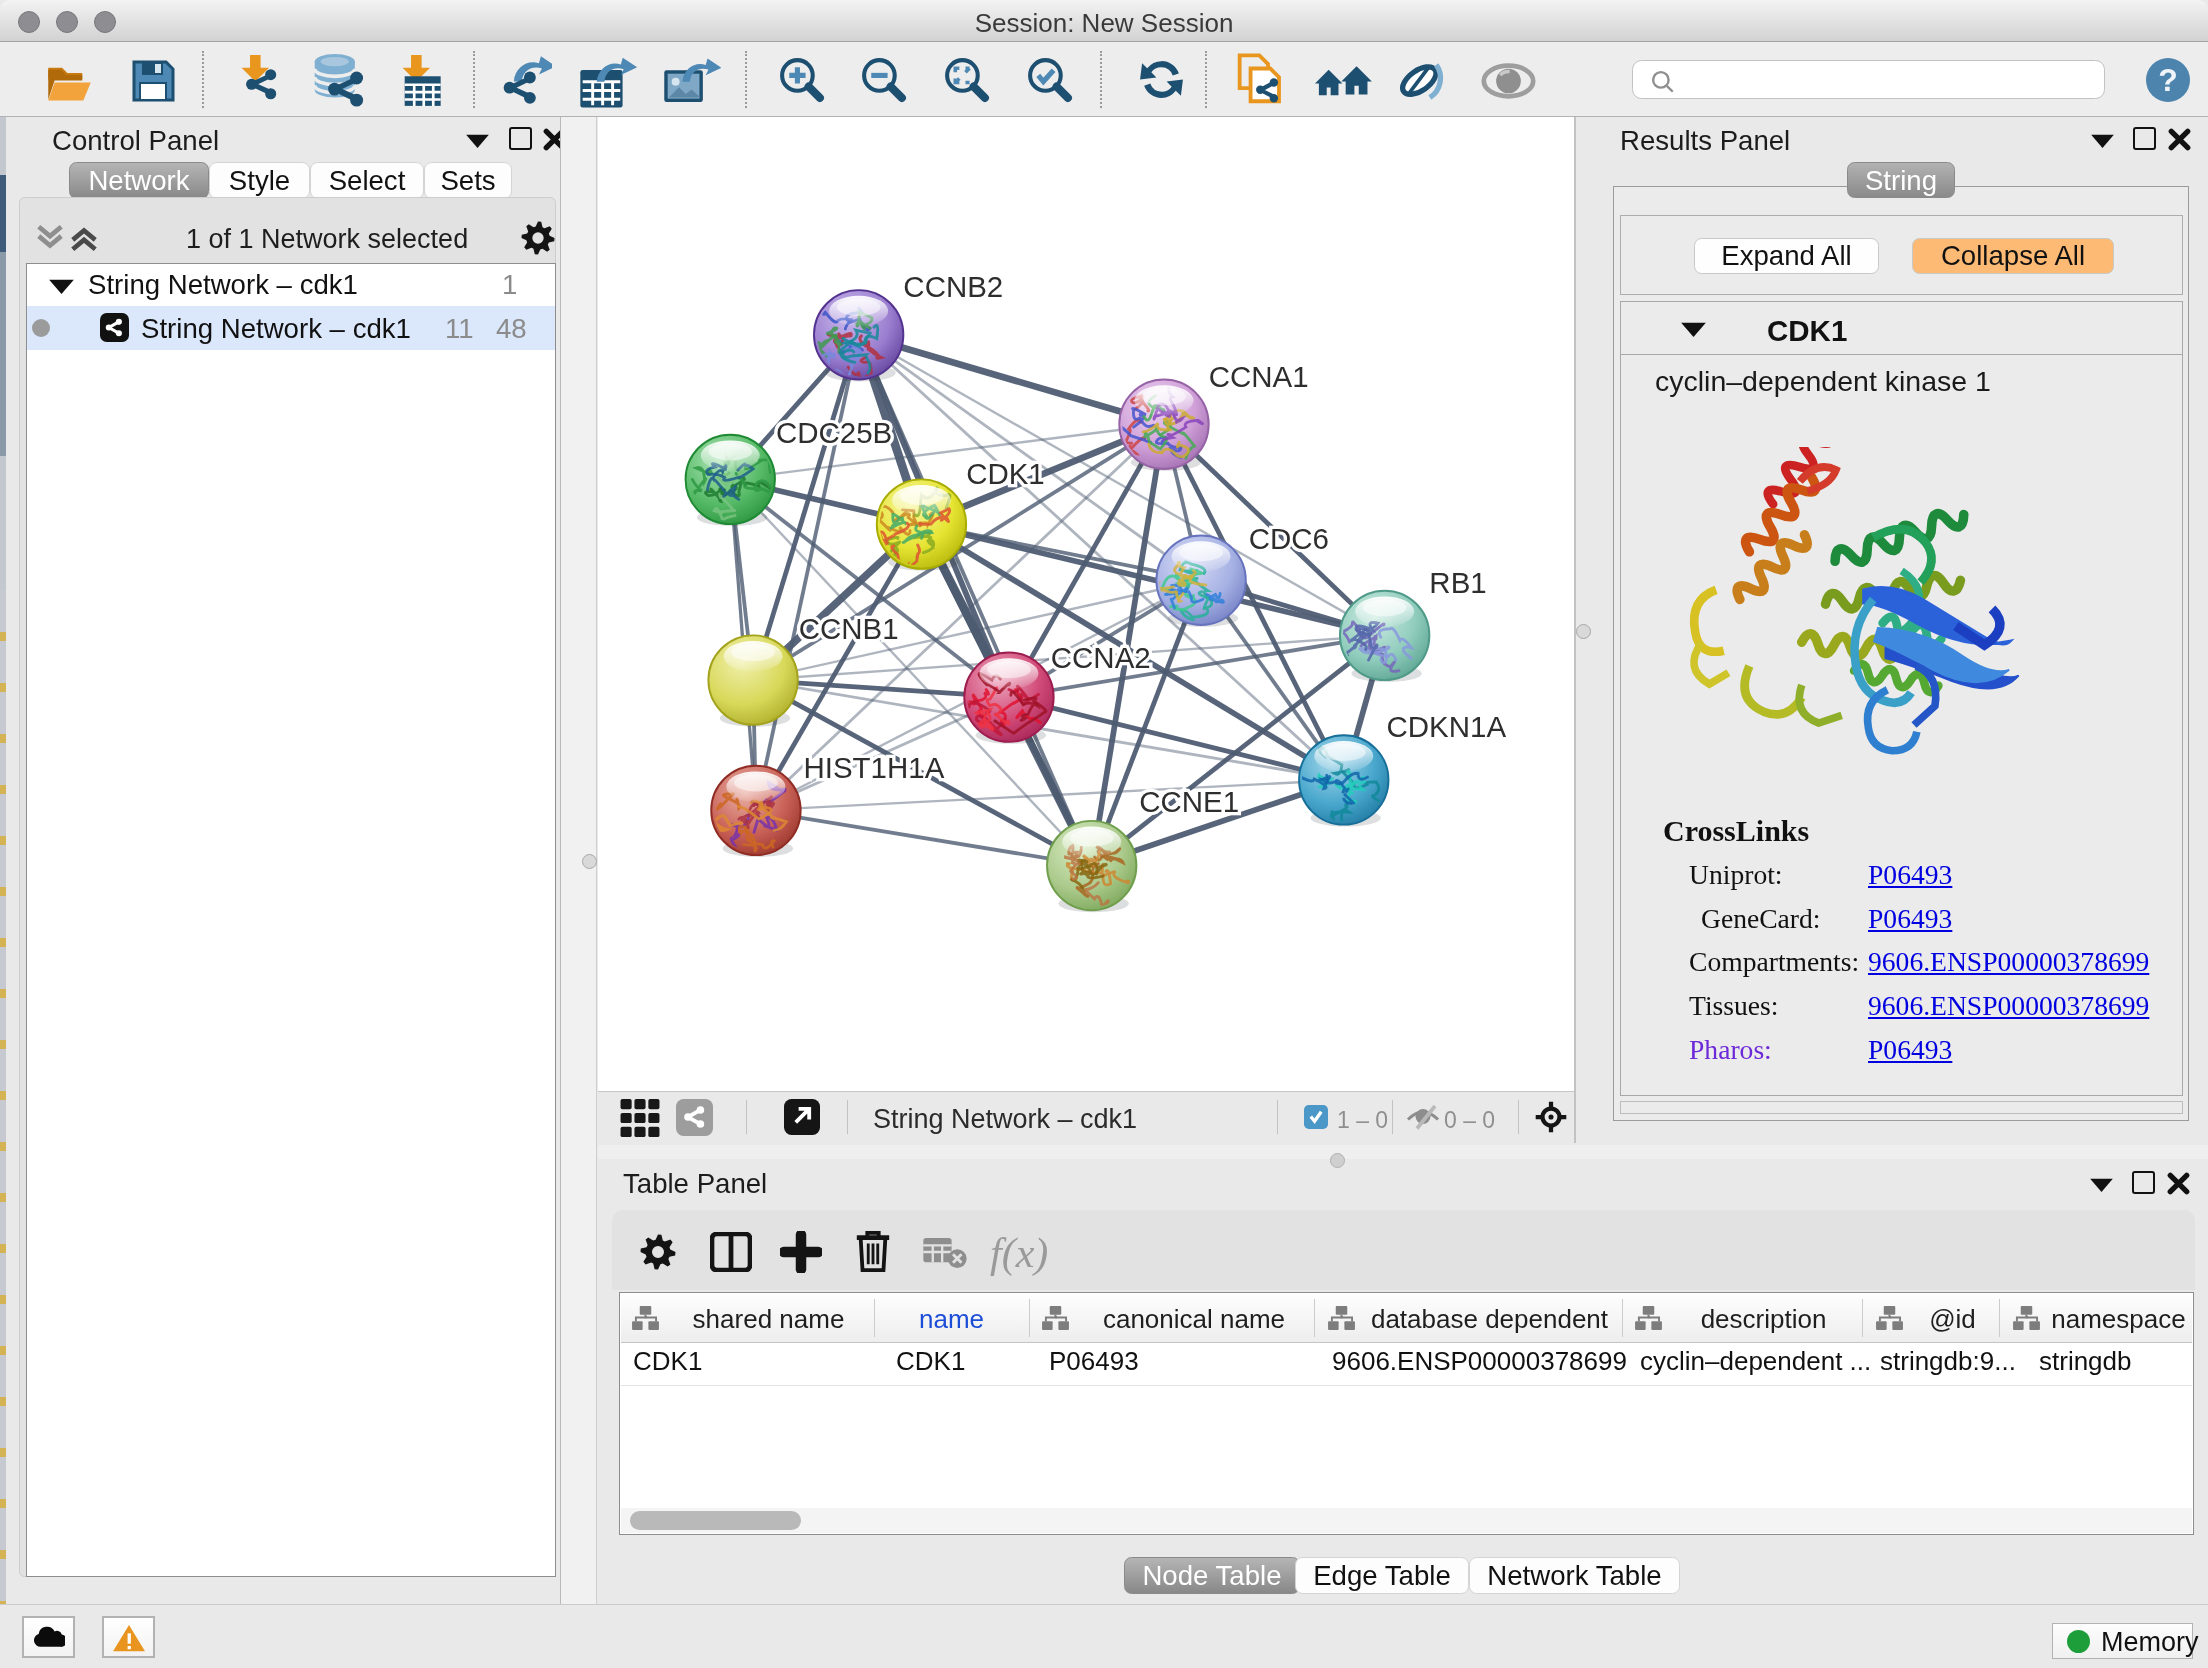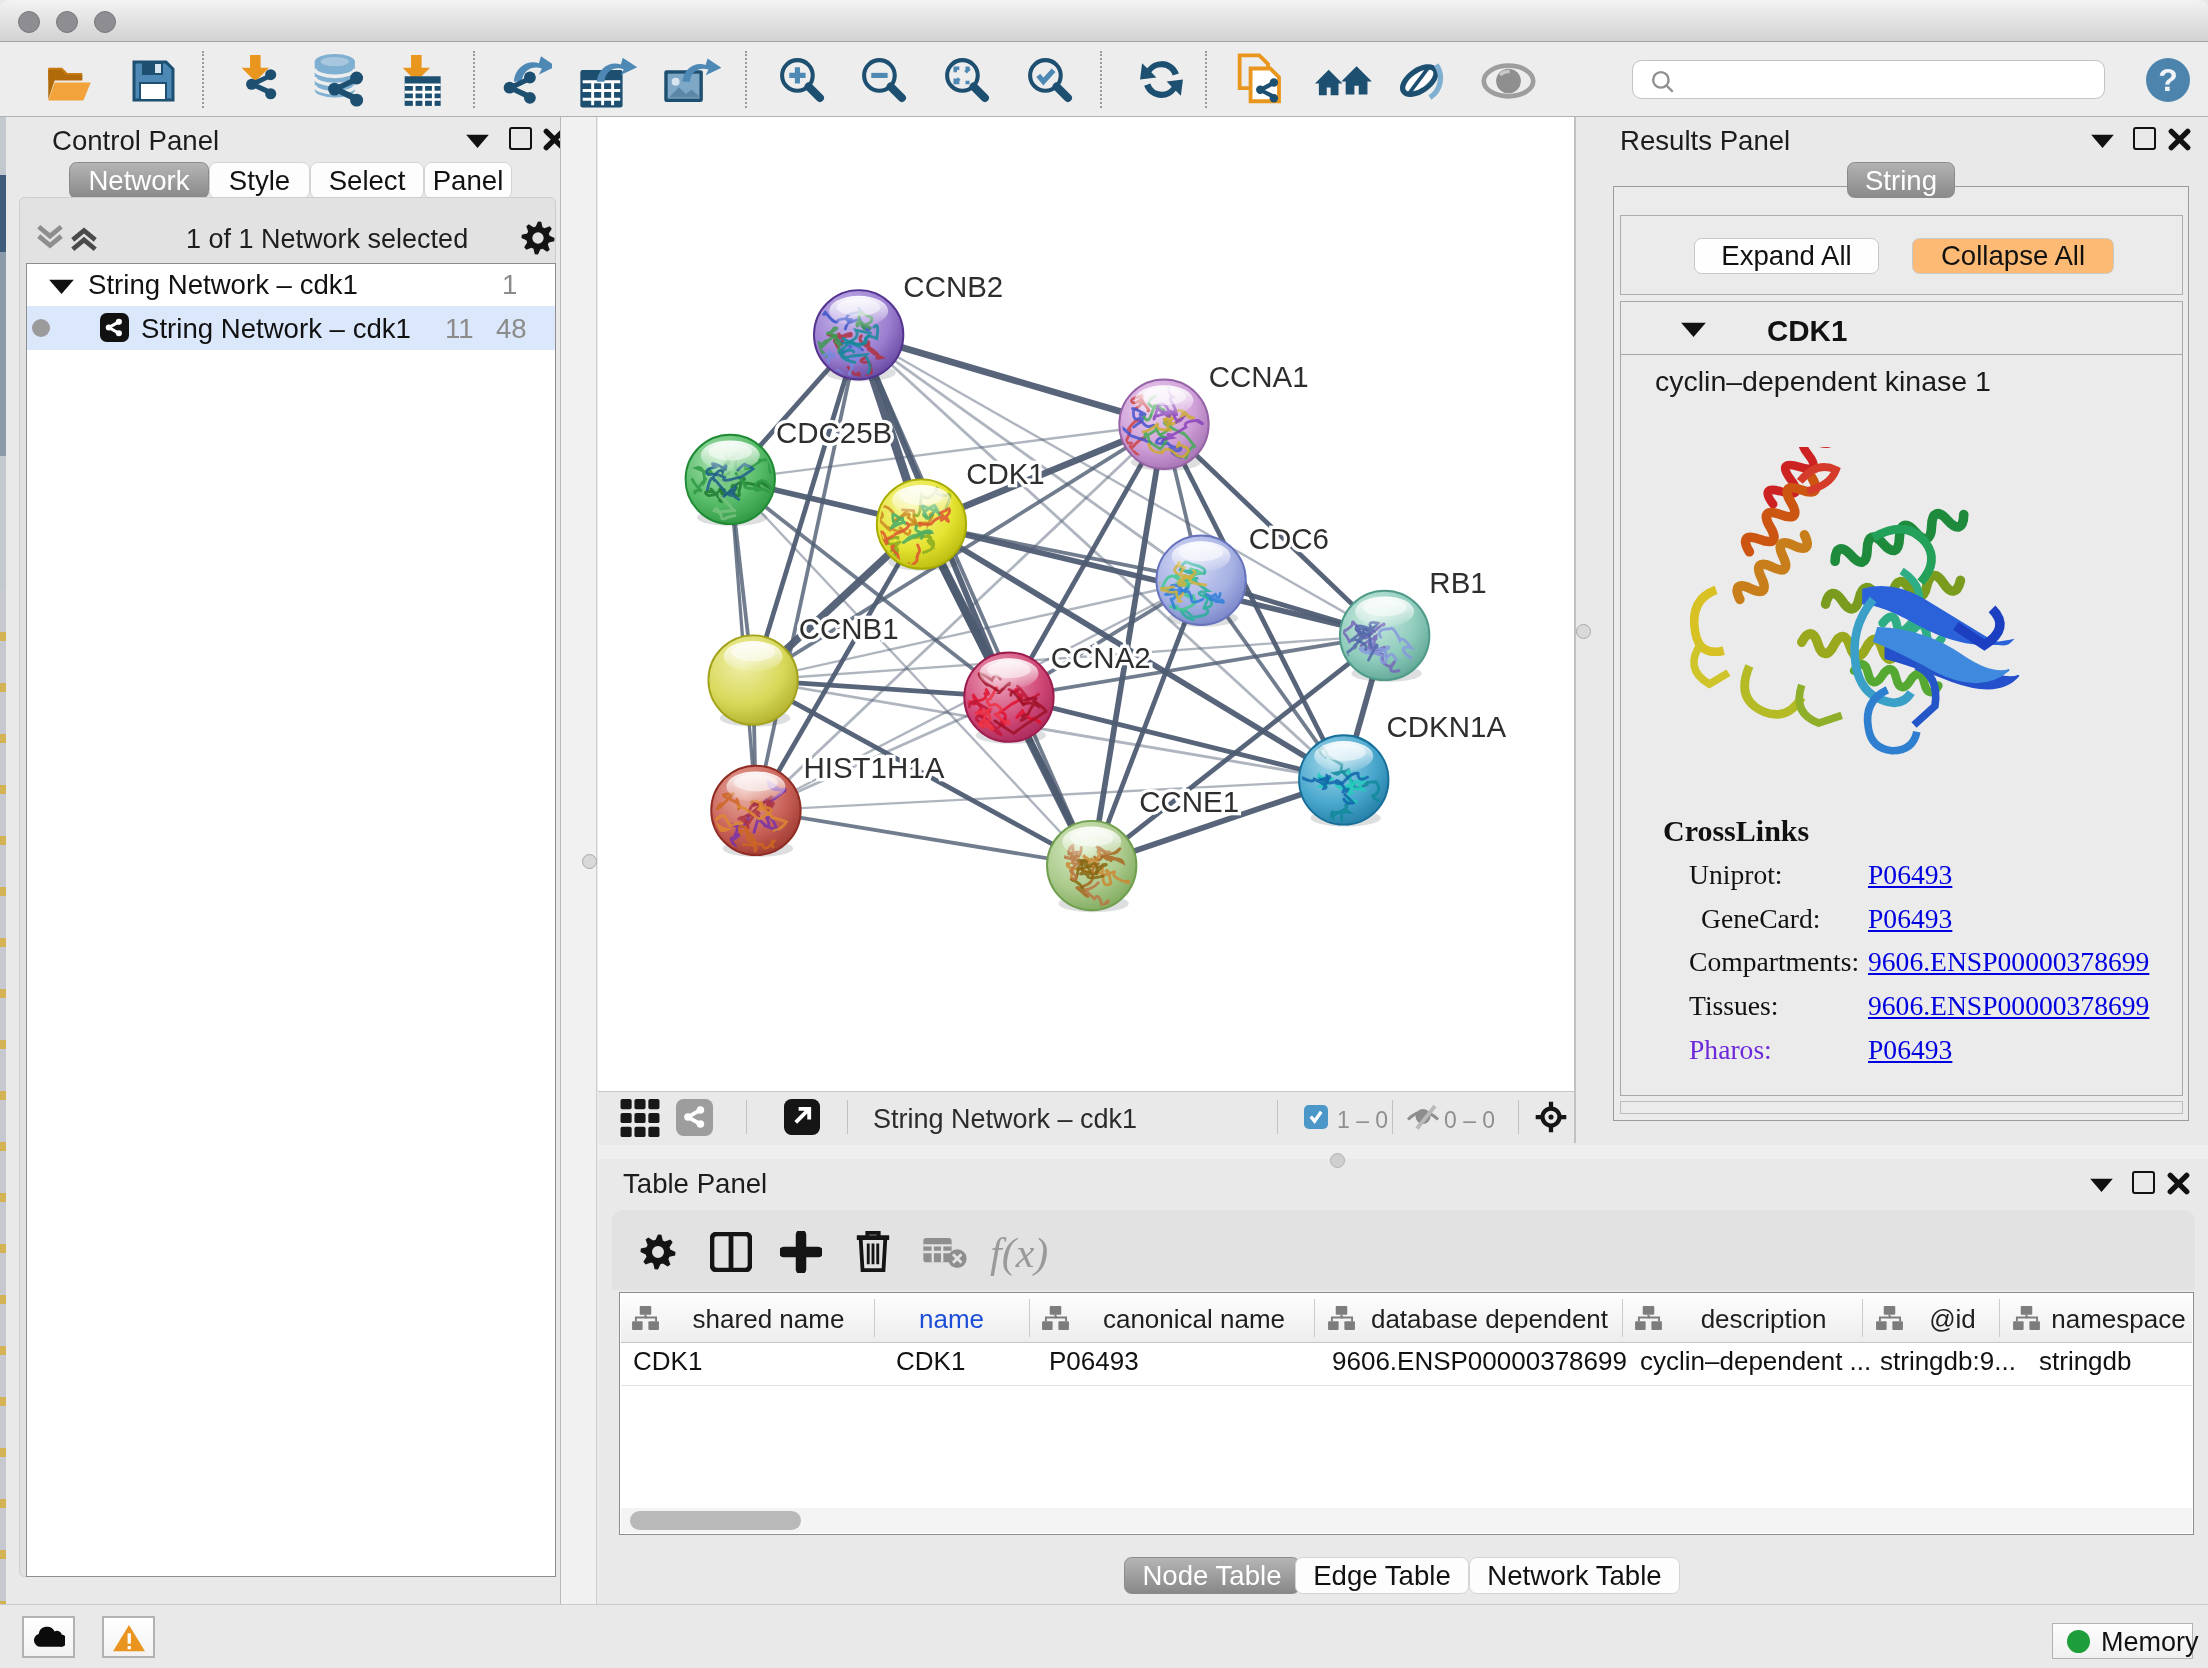--- a/index.html
+++ b/index.html
@@ -6,20 +6,21 @@
 .abs { position:absolute; }
 .txt { white-space:nowrap; }
 svg { display:block; }
 </style></head>
 <body>
 
 <div class="abs" style="left:0;top:0;width:2208px;height:42px;background:linear-gradient(#f3f3f3,#d2d2d2);border-bottom:1px solid #a3a3a3;border-radius:9.5px 9.5px 0 0;">
   <div class="abs" style="left:18px;top:10.5px;width:22px;height:22px;border-radius:50%;background:#8e8e92;border:1px solid #77777b;"></div>
   <div class="abs" style="left:56px;top:10.5px;width:22px;height:22px;border-radius:50%;background:#8e8e92;border:1px solid #77777b;"></div>
   <div class="abs" style="left:94px;top:10.5px;width:22px;height:22px;border-radius:50%;background:#8e8e92;border:1px solid #77777b;"></div>
+  <div class="abs txt" style="left:0;top:7.6px;width:2208px;text-align:center;font-size:26px;font-weight:400;color:#3a3a3a;">Session: New Session</div>
 </div>
 <div class="abs" style="left:0;top:42px;width:2208px;height:75px;background:#ededed;border-bottom:1.9px solid #b2b2b2;"></div>
 <svg class="abs" style="left:44px;top:57px;" width="51" height="51" viewBox="0 0 48 48">
     <path d="M4 10 h13 l5 5 h14 v6 H4z" fill="#c87a10"></path>
     <path d="M4 40 V12 h12 l5 5 h15 v5 H10z" fill="#b06a0a"></path>
     <path d="M10 24 h34 l-7 17 H4z" fill="#f2a33c"></path>
   </svg>
 <svg class="abs" style="left:129px;top:57px;" width="48" height="48" viewBox="0 0 48 48">
     <path d="M5 5 h32 l7 7 v31 H5z" fill="#4d89b4" stroke="#1d4f71" stroke-width="3"></path>
     <rect x="13" y="5" width="21" height="13" fill="#1d4f71"></rect>
@@ -181,21 +182,21 @@
 <svg class="abs" style="left:465px;top:132px;" width="25" height="17" viewBox="0 0 26 18">
     <path d="M1 3 h24 l-12 14z" fill="#111"></path>
   </svg>
 <div class="abs" style="left:509px;top:127px;width:23px;height:23px;border:2.9px solid #111;border-radius:2.9px;"></div>
 <svg class="abs" style="left:543px;top:128px;" width="23" height="23" viewBox="0 0 28 28">
     <path d="M4 4 L24 24 M24 4 L4 24" stroke="#111" stroke-width="6.5" stroke-linecap="round"></path>
   </svg>
 <div class="abs txt" style="left:69px;top:162px;width:140px;height:37px;border-radius:7.6px;background:linear-gradient(#b5b5b5,#888);color:#fff;border:1px solid #8a8a8a;text-align:center;font-size:27.6px;line-height:36px;">Network</div>
 <div class="abs txt" style="left:209px;top:162px;width:101px;height:37px;border-radius:7.6px;background:#fdfdfd;color:#111;border:1px solid #d4d4d4;text-align:center;font-size:27.6px;line-height:36px;">Style</div>
 <div class="abs txt" style="left:310px;top:162px;width:114px;height:37px;border-radius:7.6px;background:#fdfdfd;color:#111;border:1px solid #d4d4d4;text-align:center;font-size:27.6px;line-height:36px;">Select</div>
-<div class="abs txt" style="left:424px;top:162px;width:88px;height:37px;border-radius:7.6px;background:#fdfdfd;color:#111;border:1px solid #d4d4d4;text-align:center;font-size:27.6px;line-height:36px;">Panel</div>
+<div class="abs txt" style="left:424px;top:162px;width:88px;height:37px;border-radius:7.6px;background:#fdfdfd;color:#111;border:1px solid #d4d4d4;text-align:center;font-size:27.6px;line-height:36px;">Sets</div>
 <div class="abs" style="left:19px;top:197px;width:537px;height:1380px;background:#e2e2e2;border:1px solid #cdcdcd;border-radius:5.7px;"></div>
 <svg class="abs" style="left:34px;top:223px;" width="32" height="30" viewBox="0 0 34 32">
     <g fill="none" stroke="#8e8e8e" stroke-width="5">
       <path d="M5 4 l12 10 12-10"></path>
       <path d="M5 14 l12 10 12-10"></path>
     </g>
   </svg>
 <svg class="abs" style="left:68px;top:223px;" width="32" height="30" viewBox="0 0 34 32">
     <g fill="none" stroke="#4a4a4a" stroke-width="5">
       <path d="M5 28 l12-10 12 10"></path>

